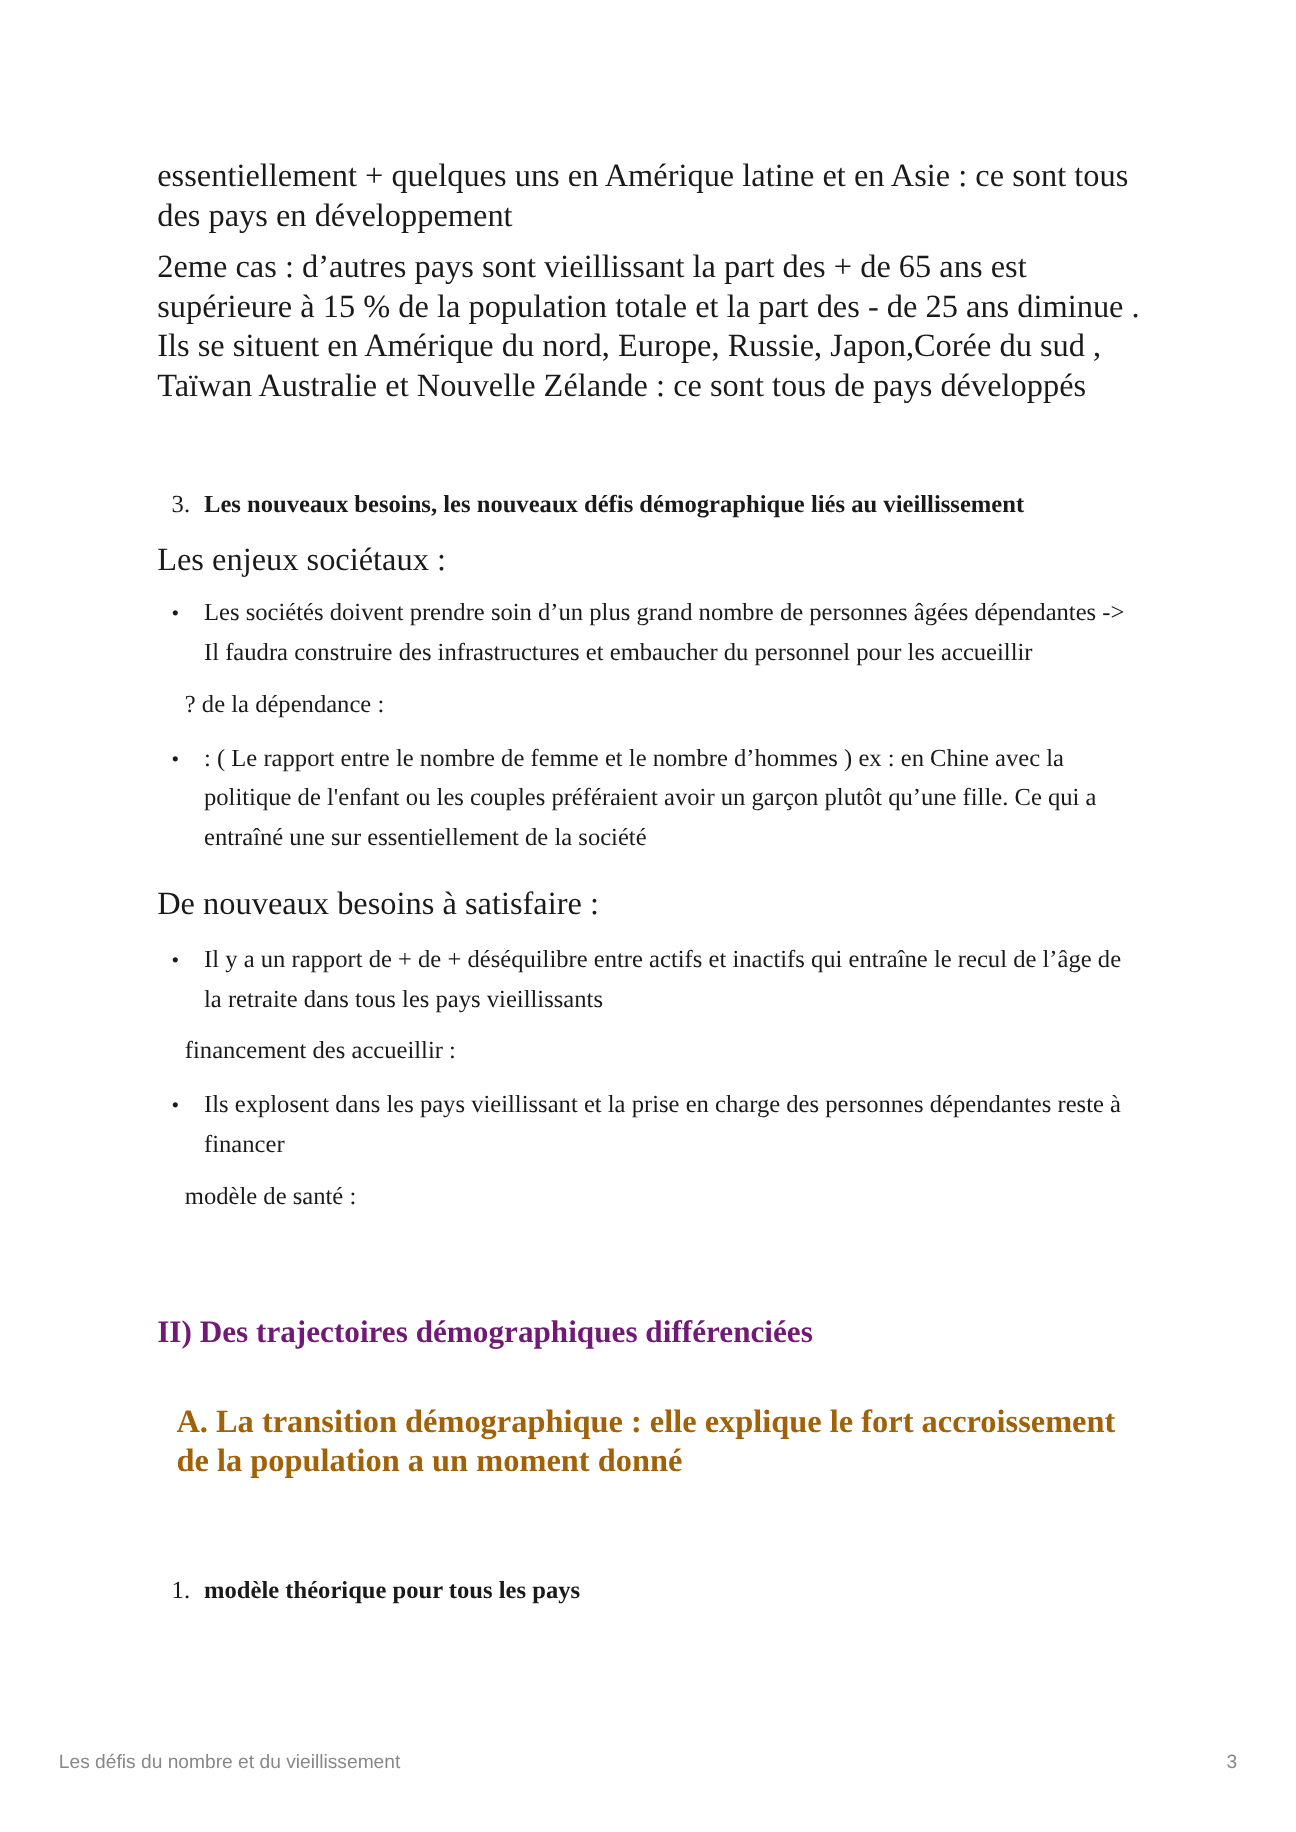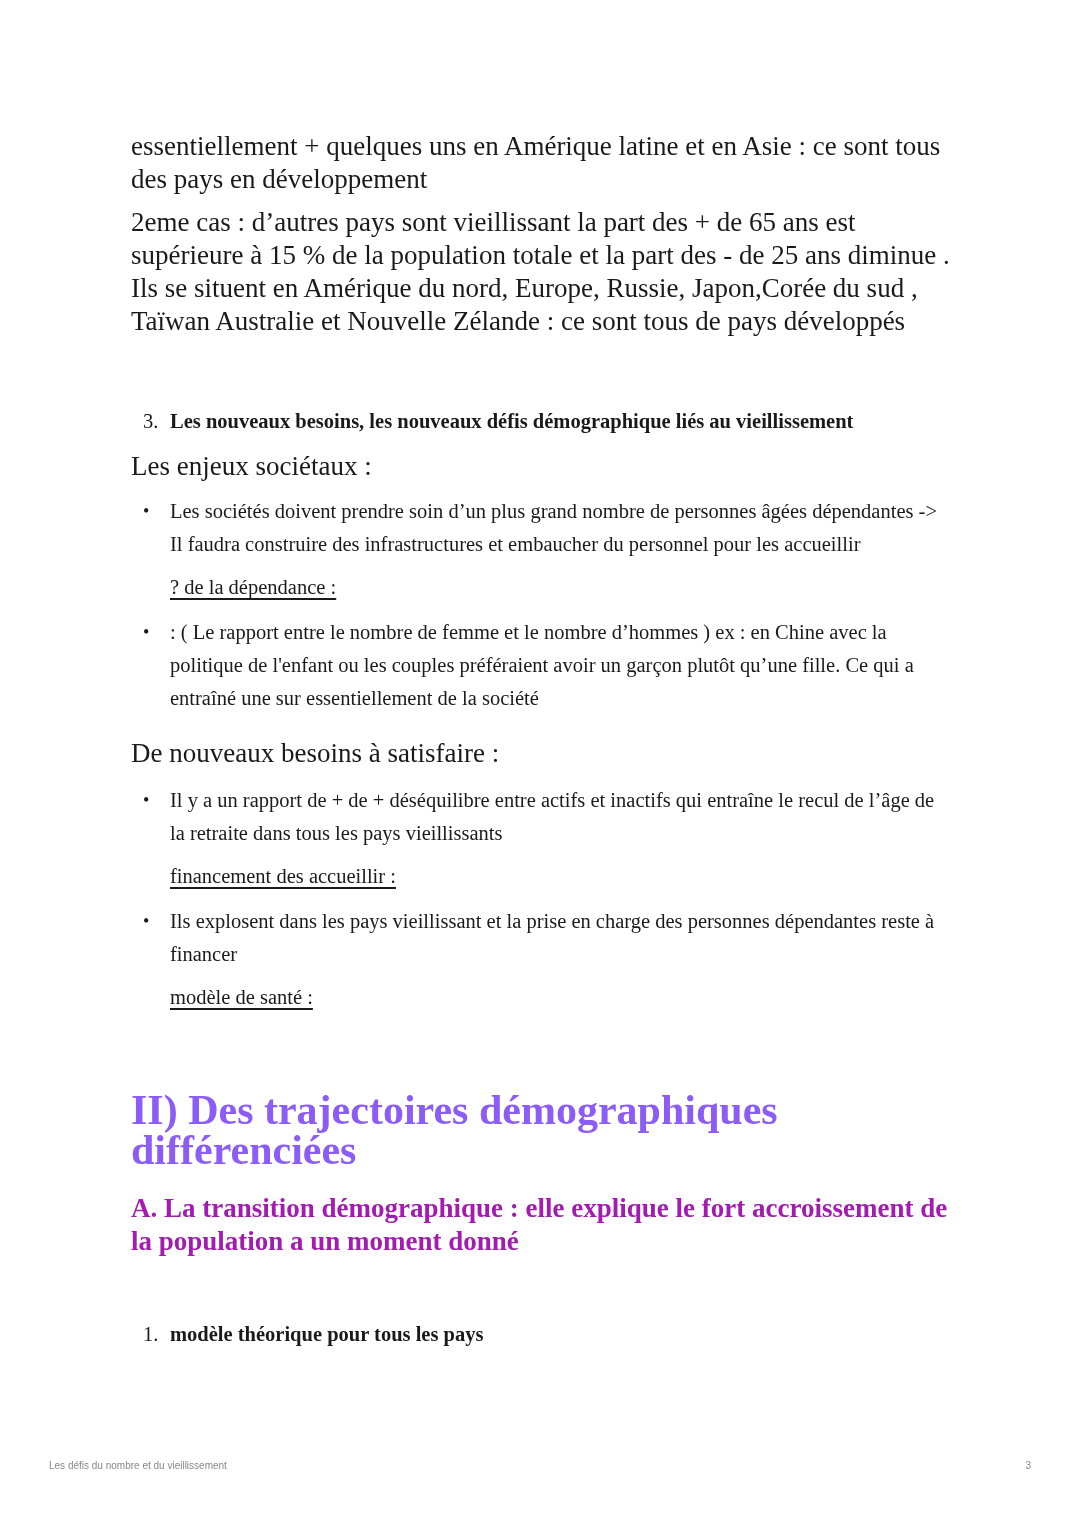--- a/index.html
+++ b/index.html
@@ -44,47 +44,46 @@
       font-size: 20.5px;
       line-height: 33px;
       margin-left: 12px;
     }
     .bullet-item .dot {
       width: 27px;
       flex: 0 0 27px;
       font-size: 18px;
     }
     .sub-underline {
-      margin-left: 39px;
+      margin-left: 23px;
       font-size: 20.5px;
       line-height: 33px;
-      text-decoration: underline;
       text-underline-offset: 4px;
     }
     .h-red {
-      color: #8b5cf6;
+      color: #701a75;
       font-weight: bold;
-      font-size: 42px;
+      font-size: 26px;
       line-height: 40px;
       margin: 0;
     }
     .h-green {
-      color: #a21caf;
+      color: #a16207;
       font-weight: bold;
       font-size: 27px;
       line-height: 33px;
-      margin: 0;
+      margin: 16px;
     }
     .footer {
       position: absolute;
       top: 1460px;
       left: 49px;
       right: 49px;
       font-family: "Liberation Sans", sans-serif;
-      font-size: 10px;
+      font-size: 16px;
       color: #888888;
       display: flex;
       justify-content: space-between;
     }
   </style>
 </head>
 <body>
 
 <div class="page">
 

